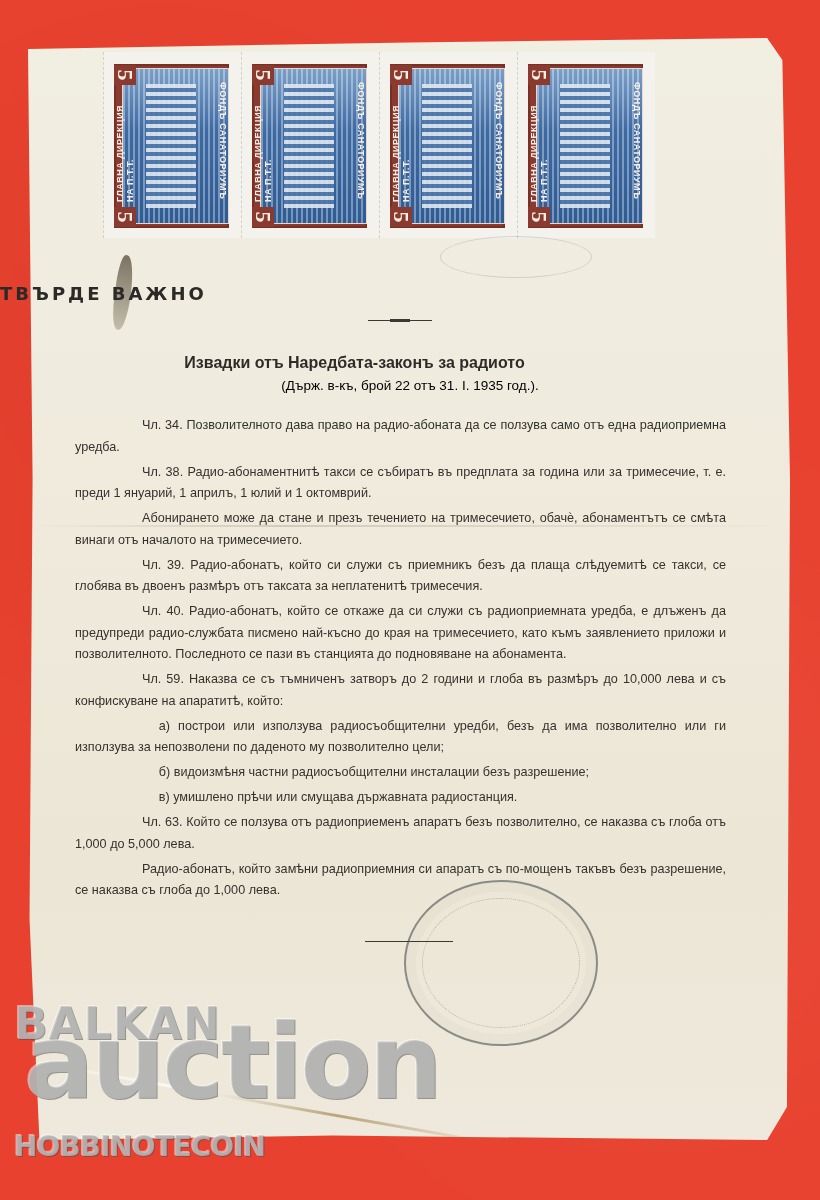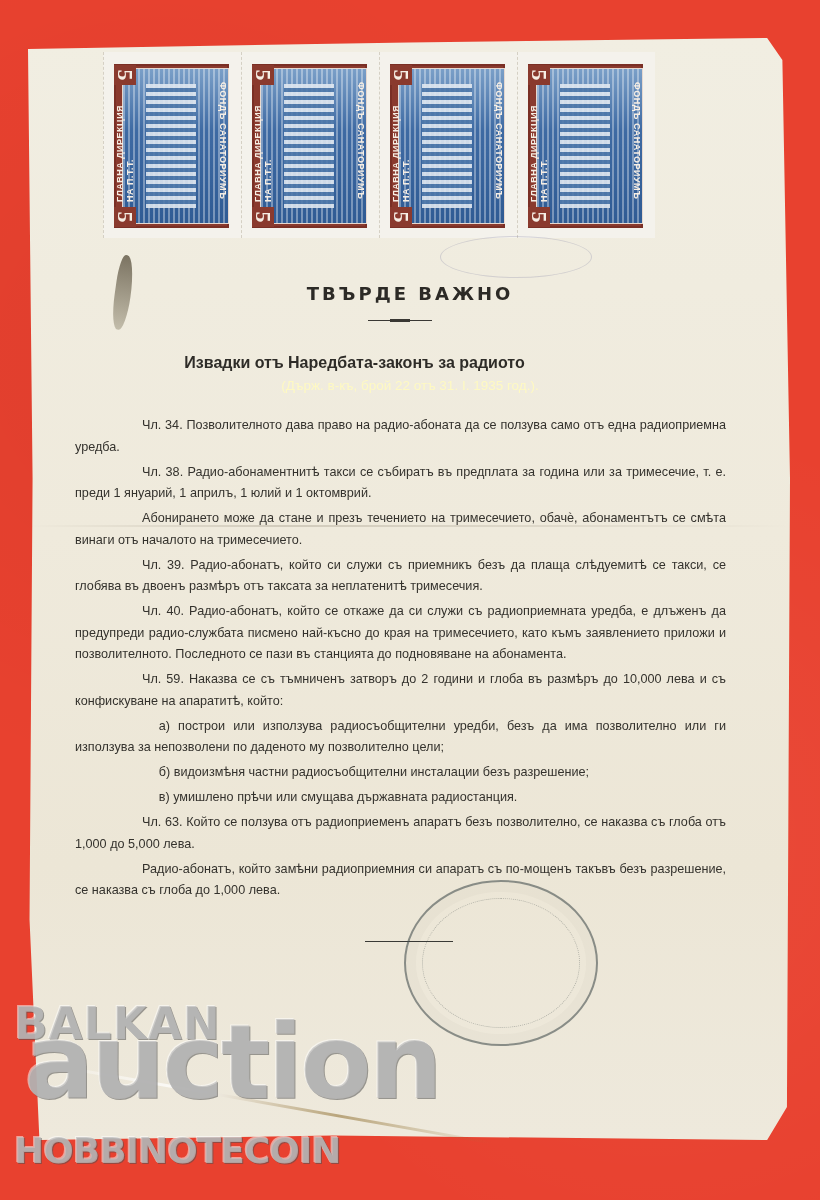--- a/index.html
+++ b/index.html
@@ -70,37 +70,37 @@
     border-radius:50%; border:1px solid rgba(120,120,160,0.25);
   }
   .ink-mark {
     position:absolute; left:115px; top:255px; width:16px; height:75px;
     background:linear-gradient(180deg, rgba(60,50,30,0.65), rgba(90,80,50,0.3));
     border-radius:40% 60% 50% 50%;
     transform:rotate(8deg);
   }
 
   .title {
-    position:absolute; left:0; width:820px; top:283px; text-align:center;
+    position:absolute; left:0; width:820px; top:283px; text-align:left;
     font-family:"DejaVu Sans", sans-serif; font-weight:bold; font-size:18px;
     letter-spacing:3px; color:#2c2a26;
   }
   .title-rule {
     position:absolute; left:368px; top:320px; width:64px; height:1px; background:#3a3834;
   }
   .title-rule::after {
     content:""; position:absolute; left:22px; top:-1px; width:20px; height:3px; background:#3a3834;
   }
   .subtitle {
     position:absolute; left:0; width:709px; top:354px; text-align:center;
     font-weight:bold; font-size:16px; color:#2e2c28;
   }
   .subsubtitle {
     position:absolute; left:0; width:820px; top:378px; text-align:center;
-    font-size:13.5px; color:#fef9c3;
+    font-size:13.5px; color:#000000;
   }
   .body {
     position:absolute; left:75px; top:414px; width:650px;
     font-family:"Liberation Sans Narrow","Liberation Sans", sans-serif;
     font-size:13.6px; line-height:21.5px; color:#34322d;
     transform:scaleX(0.93); transform-origin:left top;
     width:700px;
   }
   .para { margin:0 0 3.5px 0; text-align:justify; text-align-last:left; }
   .para .indent { display:inline-block; width:72px; }
@@ -123,21 +123,21 @@
     background:linear-gradient(90deg, rgba(255,255,255,0), rgba(255,255,255,0.8), rgba(150,120,60,0.6), rgba(255,255,255,0));
     transform:rotate(10deg); transform-origin:left center;
   }
   .wm {
     position:absolute; color:rgba(190,190,190,0.75);
     font-weight:bold; font-family:"DejaVu Sans", sans-serif;
     text-shadow: 1px 1px 0 rgba(80,80,80,0.55), -1px -1px 0 rgba(255,255,255,0.5);
   }
   .wm-balkan { left:14px; top:998px; font-size:44px; letter-spacing:1px; }
   .wm-auction { left:24px; top:1010px; font-size:104px; letter-spacing:-3px; line-height:1; }
-  .wm-hobbi { left:14px; top:1130px; font-size:36px; letter-spacing:-1px; }
+  .wm-hobbi { left:14px; top:1130px; font-size:28px; letter-spacing:-1px; }
 </style>
 </head>
 <body>
 
 <div class="bg-grain"></div>
 
 <div class="paper">
   <div class="fold" style="top:487px;"></div>
 </div>
 

